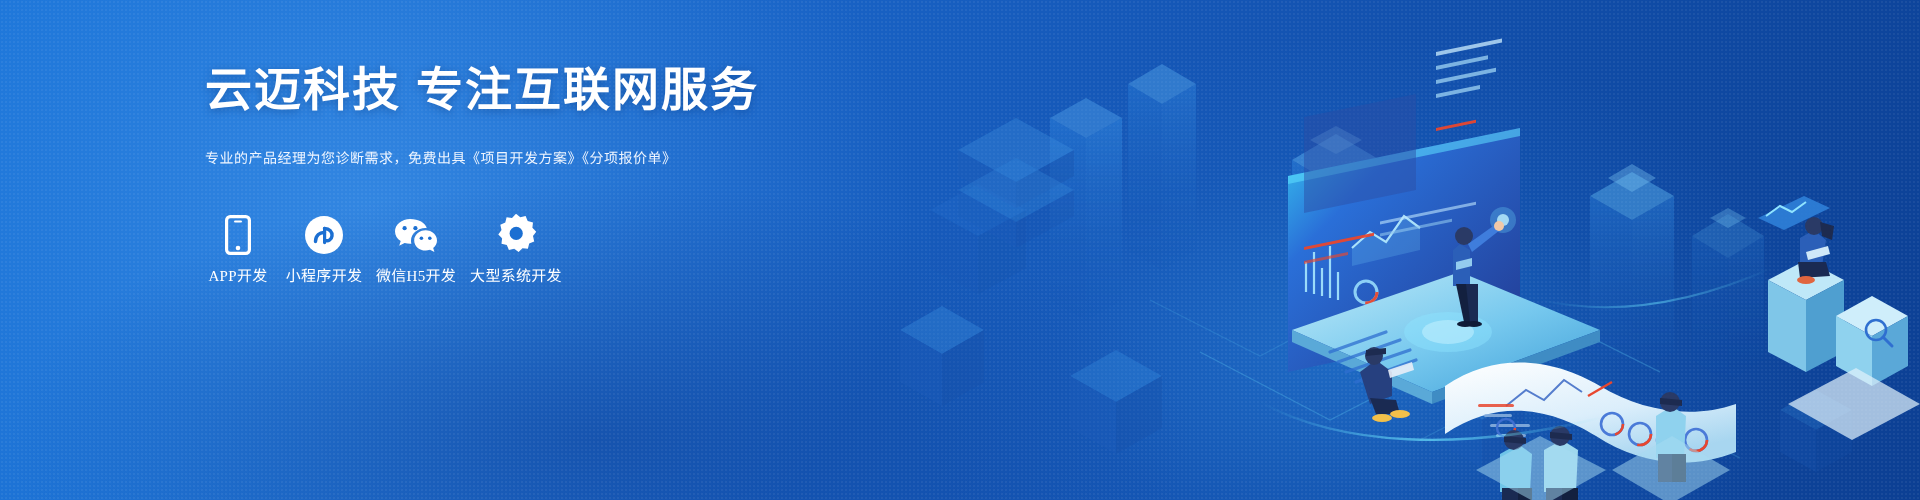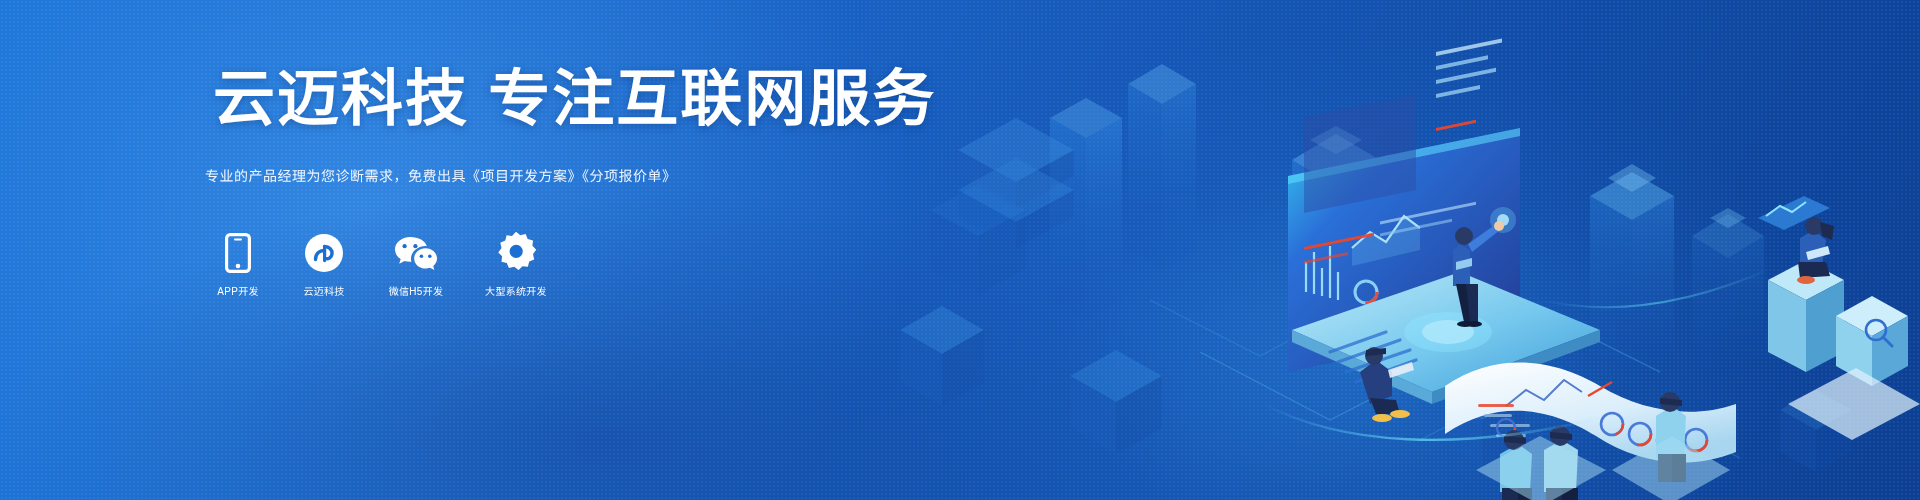--- a/index.html
+++ b/index.html
@@ -53,26 +53,26 @@
   
   .content {
     position: absolute;
     left: 205px;
     top: 62px;
     width: 760px;
     z-index: 20;
   }
   .headline {
     font-family: "Liberation Sans", "DejaVu Sans", sans-serif;
-    font-size: 62px;
+    font-size: 47px;
     font-weight: bold;
     color: #ffffff;
     letter-spacing: 2px;
     line-height: 1.2;
-    margin: 0 0 28px 8px;
+    margin: 0 0 28px 0;
     white-space: nowrap;
     text-shadow: 0 2px 8px rgba(4,40,100,0.35);
   }
   .sub {
     font-size: 14px;
     color: #eef5ff;
     line-height: 1.75;
     letter-spacing: 0.5px;
     white-space: nowrap;
     margin: 0;
@@ -97,24 +97,25 @@
   .service .ico {
     height: 42px;
     display: flex;
     align-items: flex-end;
     justify-content: center;
     margin-bottom: 14px;
   }
   .service .ico svg { display: block; }
   .service .lbl {
     color: #ffffff;
-    font-size: 10px;
+    font-size: 15px;
     line-height: 1;
     white-space: nowrap;
     letter-spacing: .3px;
+    font-family: Liberation Serif, serif;
   }
   
   .service.w1 { width: 66px; margin-right: 14px; }
   .service.w2 { width: 78px; margin-right: 12px; }
   .service.w3 { width: 82px; margin-right: 12px; }
   .service.w4 { width: 66px; margin-right: 14px; }
   .service.w5 { width: 94px; margin-right: 16px; }
 
   
   .art {
@@ -453,21 +454,21 @@
 
       <a class="service w2" href="#">
         <span class="ico">
           <svg width="40" height="40" viewBox="0 0 40 40" fill="none" xmlns="http://www.w3.org/2000/svg">
             <circle cx="20" cy="20" r="19" fill="#ffffff"></circle>
             <path d="M11.5 26.5 C 11.5 20.5, 16 17, 20.5 17.5" stroke="#1b6fd2" stroke-width="3.4" stroke-linecap="round" fill="none"></path>
             <path d="M20.5 13.5 C 25.5 13.5, 28.5 17, 28 21 C 27.6 24.4, 24.5 26.5, 21.5 25.5" stroke="#1b6fd2" stroke-width="3.4" stroke-linecap="round" fill="none"></path>
             <path d="M20.6 13.4 L20.6 27.6" stroke="#1b6fd2" stroke-width="3.2" stroke-linecap="round"></path>
           </svg>
         </span>
-        <span class="lbl">云迈科技</span>
+        <span class="lbl">小程序开发</span>
       </a>
 
       <a class="service w3" href="#">
         <span class="ico">
           <svg width="46" height="40" viewBox="0 0 46 40" fill="none" xmlns="http://www.w3.org/2000/svg">
             <path d="M17.2 4 C 8.6 4, 2 9.6, 2 16.4 C 2 20.3, 4.2 23.7, 7.7 25.9 L 6.2 30.8 L 11.6 28.1 C 13.4 28.6, 15.3 28.8, 17.2 28.8 C 17.6 28.8, 18 28.8, 18.4 28.7 C 18.1 27.8, 18 26.8, 18 25.8 C 18 18.7, 24.6 13.1, 32.6 13.1 C 33 13.1, 33.4 13.1, 33.8 13.2 C 32.4 7.9, 25.6 4, 17.2 4 Z" fill="#ffffff"></path>
             <circle cx="11.6" cy="13.2" r="2.1" fill="#1b6fd2"></circle>
             <circle cx="22.4" cy="13.2" r="2.1" fill="#1b6fd2"></circle>
             <path d="M44 25.4 C 44 19.8, 38.9 15.3, 32.6 15.3 C 26.3 15.3, 21.2 19.8, 21.2 25.4 C 21.2 31, 26.3 35.5, 32.6 35.5 C 34.1 35.5, 35.6 35.3, 37 34.8 L 41.4 37 L 40.2 32.9 C 42.5 31, 44 28.4, 44 25.4 Z" fill="#ffffff"></path>
             <circle cx="28.4" cy="23.2" r="1.8" fill="#1b6fd2"></circle>

